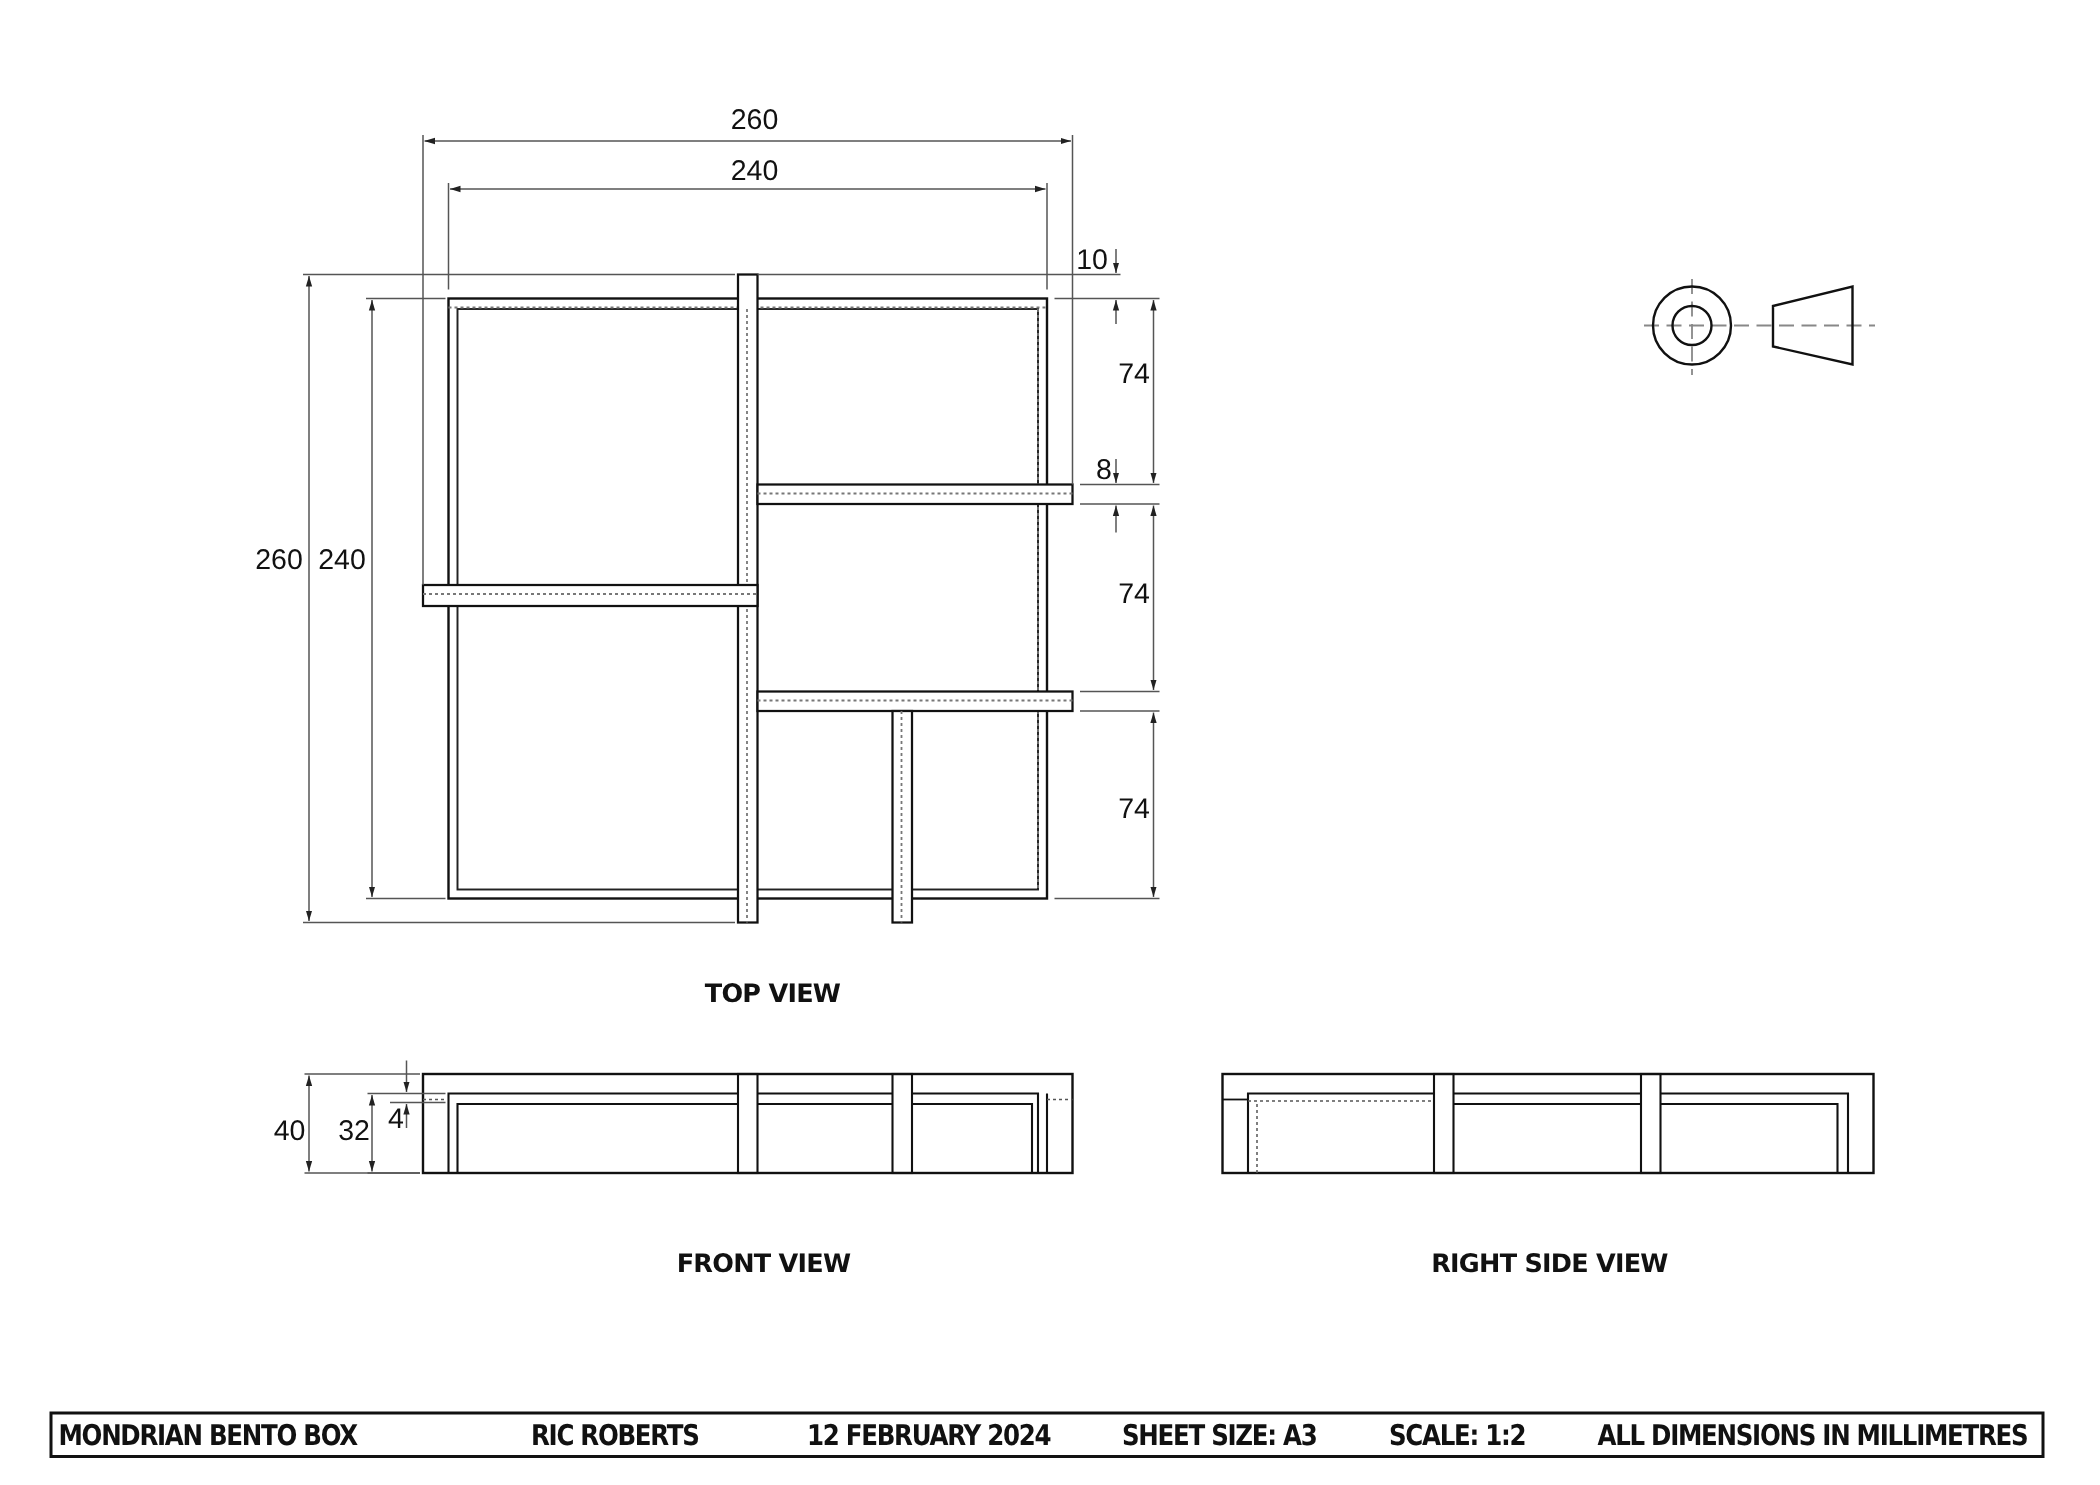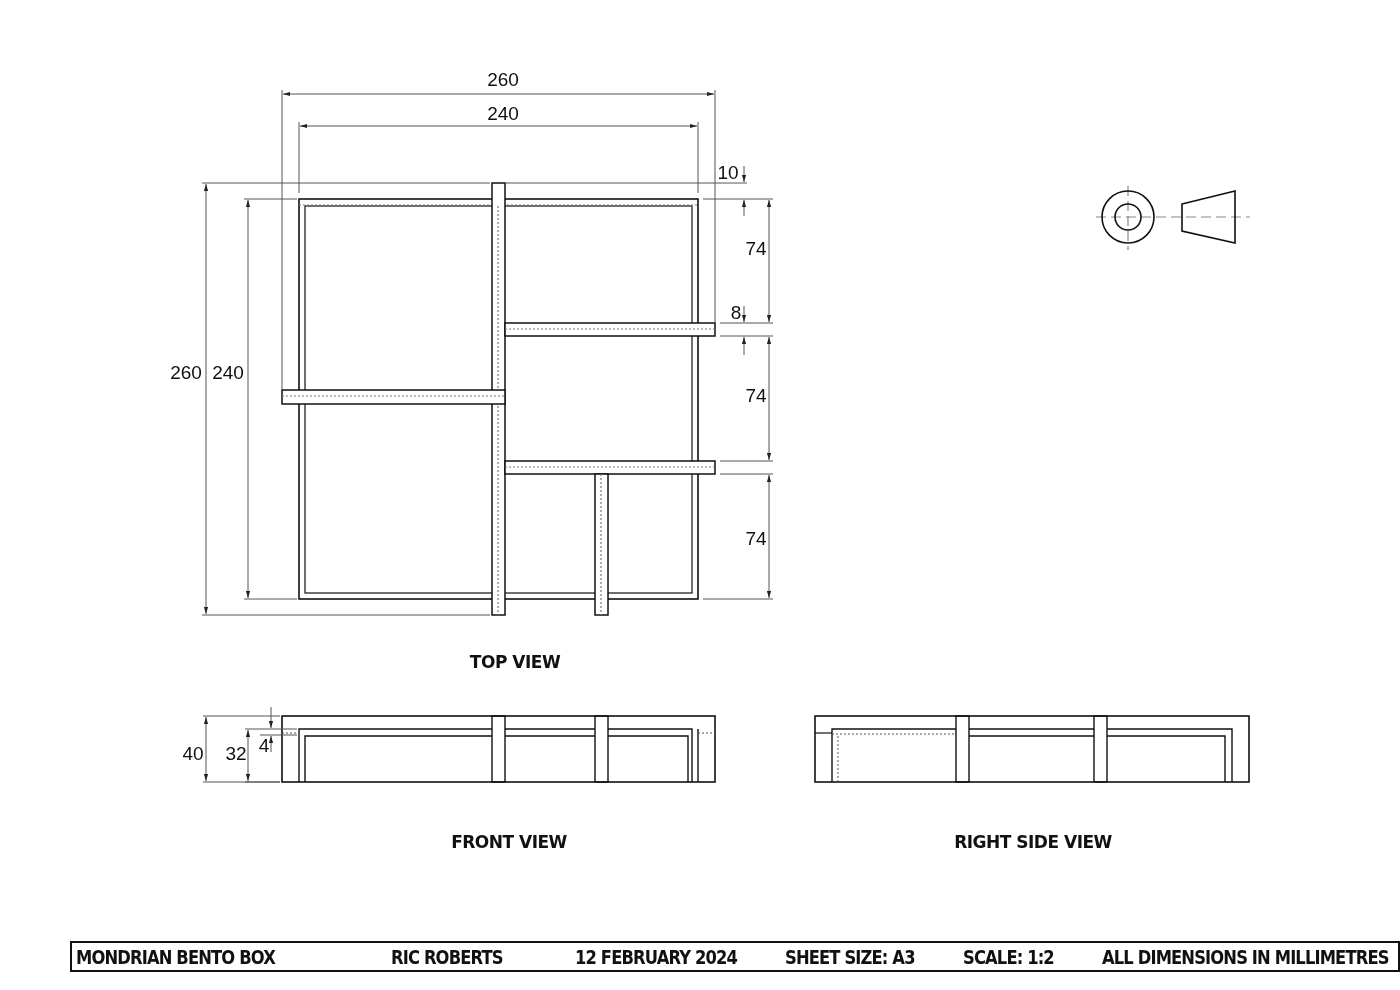--- a/index.html
+++ b/index.html
@@ -1,20 +1,20 @@
 <!DOCTYPE html>
 <html><head>
 <meta charset="utf-8">
 <style>
   html, body { margin: 0; padding: 0; background: #ffffff; }
   body { width: 1400px; height: 990px; position: relative; overflow: hidden; font-family: "DejaVu Sans", sans-serif; }
   #drawing { position: absolute; left: 0; top: 0; }
   .dim-text { font-family: "Liberation Sans", sans-serif; font-size: 19px; fill: #111; }
   .view-label { font-family: "DejaVu Sans", sans-serif; font-weight: bold; font-size: 17px; fill: #111; letter-spacing: -0.5px; }
-  .title-block { position: absolute; left: 33px; top: 941px; width: 1330px; height: 31px; border: 2px solid #111; box-sizing: border-box; margin-left: 37px; }
+  .title-block { position: absolute; left: 33px; top: 941px; width: 1330px; height: 31px; border: 2px solid #111; box-sizing: border-box; }
   .tb-field { position: absolute; top: 3px; font-family: "DejaVu Sans", sans-serif; font-weight: bold; font-size: 19px; color: #111; letter-spacing: -1px; white-space: nowrap; transform: scaleX(0.86); transform-origin: left center; }
 </style>
 </head>
 <body>
 
 <svg id="drawing" width="1400" height="990" viewBox="0 0 1400 990" xmlns="http://www.w3.org/2000/svg">
   <defs>
     <marker id="arr" viewBox="0 0 10 10" refX="10" refY="5" markerWidth="7" markerHeight="7" orient="auto-start-reverse">
       <path d="M0,2 L10,5 L0,8 z" fill="#222"></path>
     </marker>

